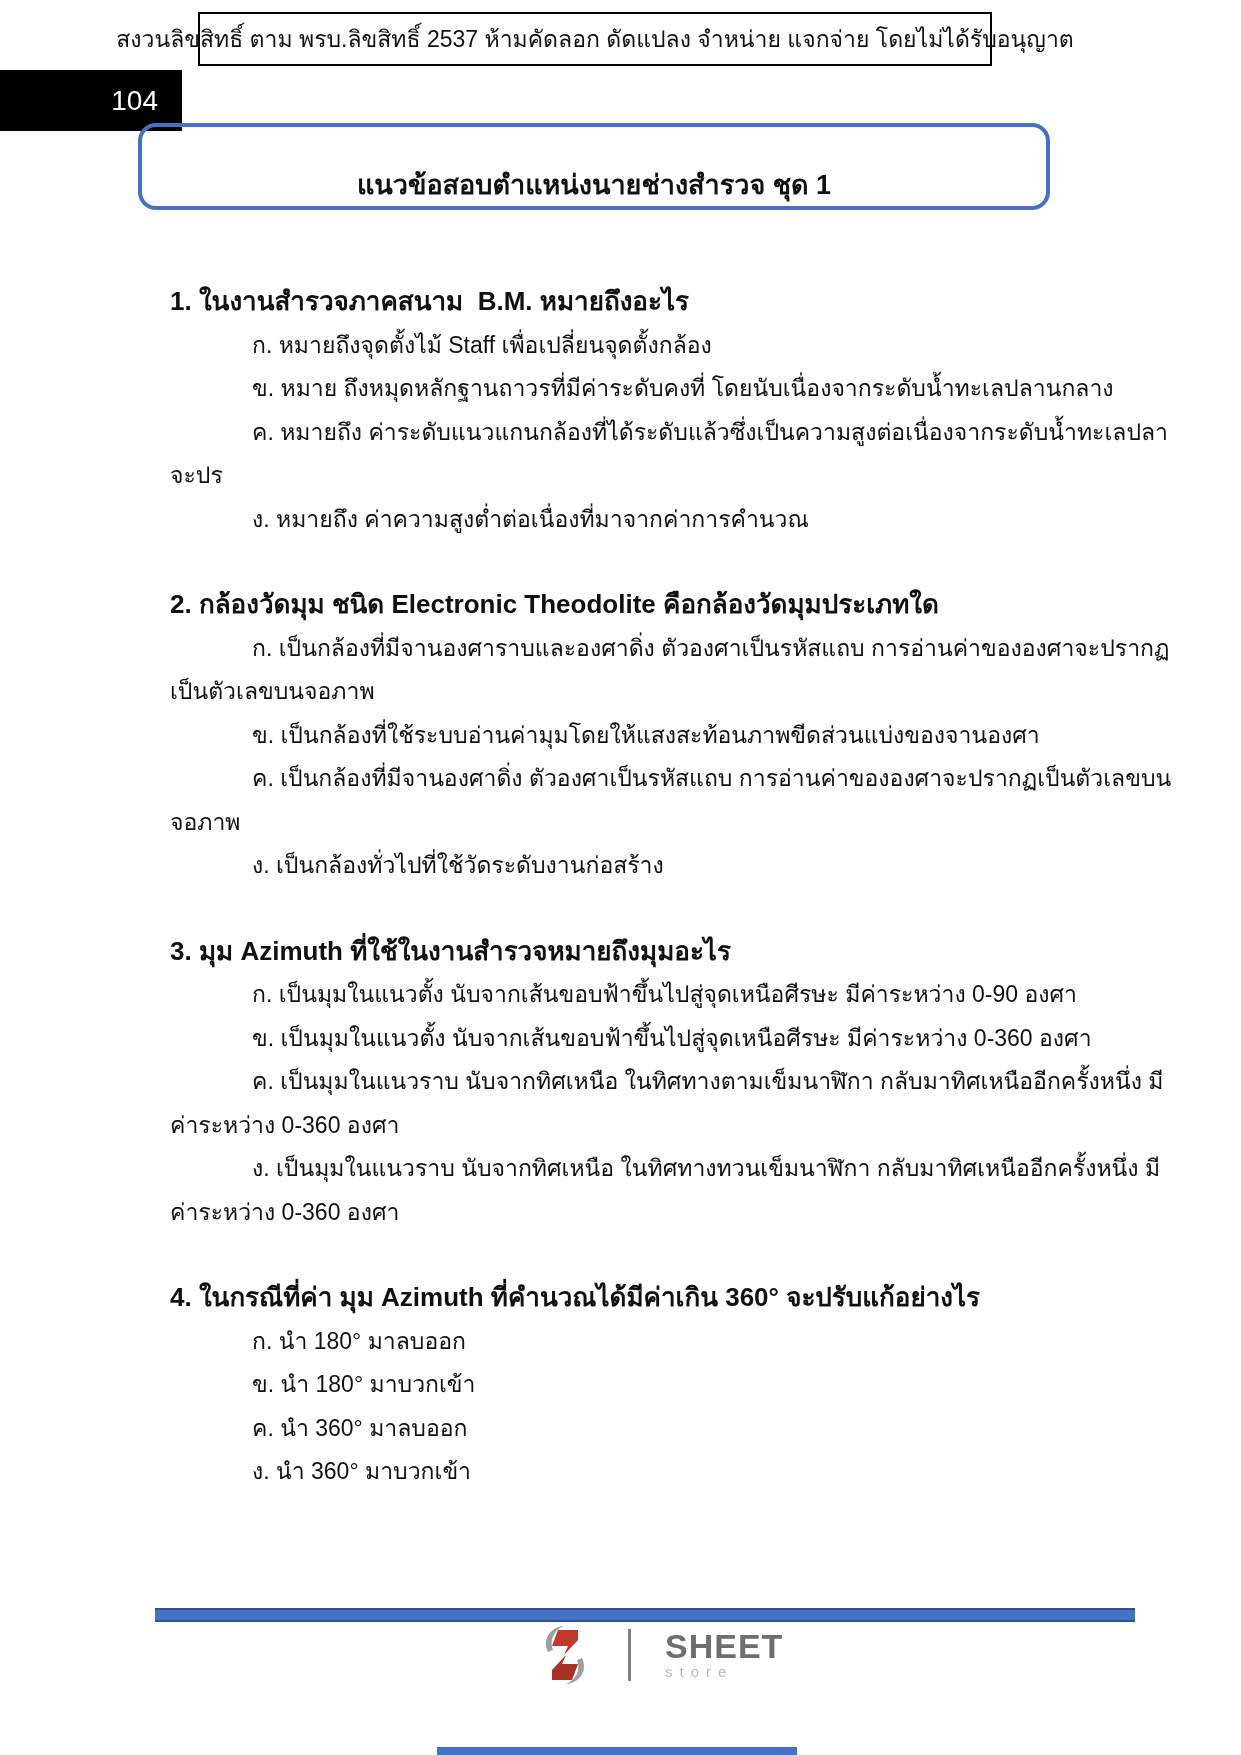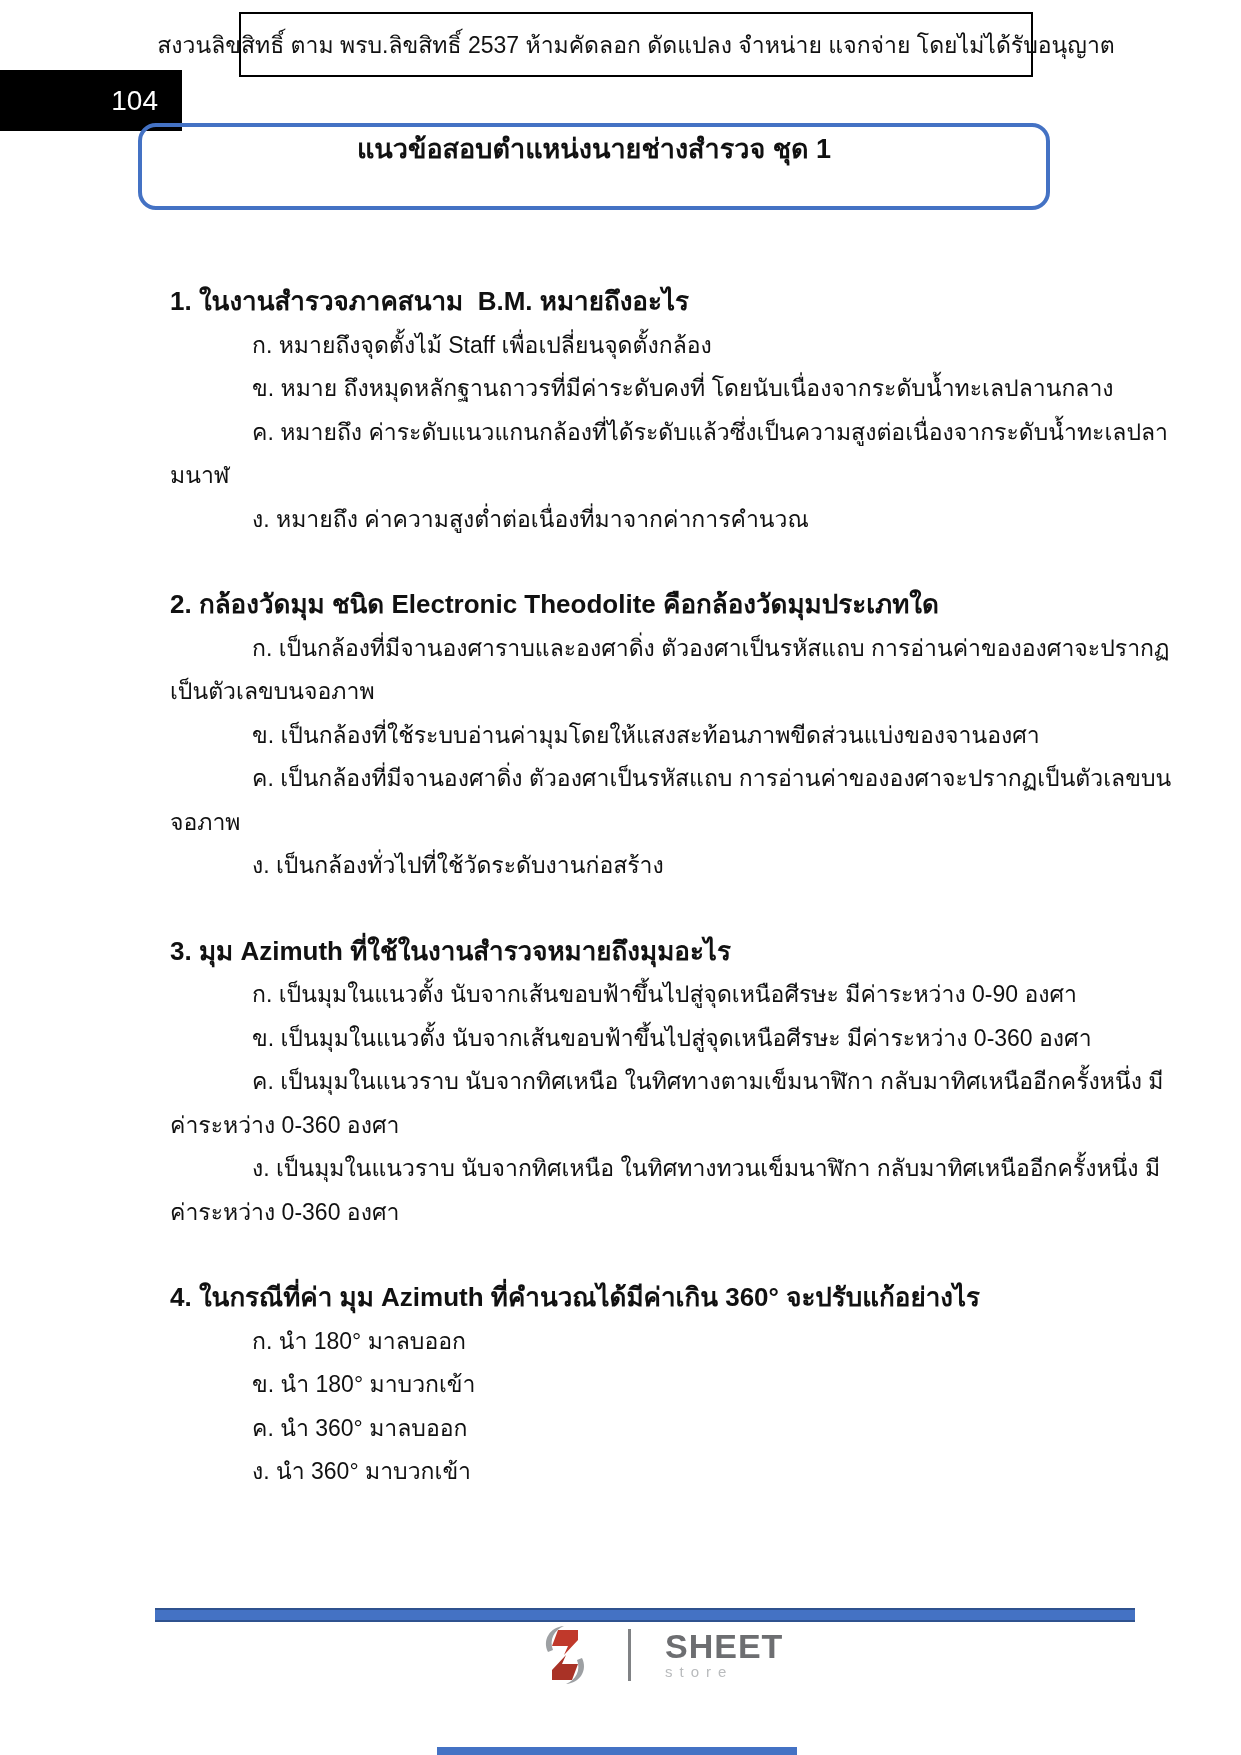--- a/index.html
+++ b/index.html
@@ -24,39 +24,38 @@
     display: flex;
     align-items: center;
     justify-content: flex-end;
     padding-right: 24px;
     box-sizing: border-box;
     margin-top: 29px;
   }
   .copyright-box {
     position: absolute;
     left: 198px; top: 12px;
-    width: 794px; height: 65px;
+    width: 794px; height: 54px;
     border: 2px solid #000000;
     box-sizing: border-box;
     display: flex;
     align-items: center;
     justify-content: center;
     font-size: 23px;
     white-space: nowrap;
-    margin-left: 41px;
   }
   .title-box {
     position: absolute;
     left: 138px; top: 123px;
     width: 912px; height: 87px;
     border: 4px solid #4472c4;
     border-radius: 18px;
     box-sizing: border-box;
     display: flex;
-    align-items: flex-start;
+    align-items: flex-end;
     justify-content: center;
     font-size: 27px;
     font-weight: 700;
   }
 
   
   .questions {
     position: absolute;
     left: 0; top: 280px;
     width: 1241px;
@@ -136,21 +135,21 @@
   <div class="title-box">
     <span>แนวข้อสอบตำแหน่งนายช่างสำรวจ ชุด 1</span>
   </div>
 
   <div class="questions">
       <div class="question-block">
         <div class="line q">1. ในงานสำรวจภาคสนาม  B.M. หมายถึงอะไร</div>
         <div class="line opt">ก. หมายถึงจุดตั้งไม้ Staff เพื่อเปลี่ยนจุดตั้งกล้อง</div>
         <div class="line opt">ข. หมาย ถึงหมุดหลักฐานถาวรที่มีค่าระดับคงที่ โดยนับเนื่องจากระดับน้ำทะเลปลานกลาง</div>
         <div class="line opt">ค. หมายถึง ค่าระดับแนวแกนกล้องที่ได้ระดับแล้วซึ่งเป็นความสูงต่อเนื่องจากระดับน้ำทะเลปลา</div>
-        <div class="line wrap">มนาฬ</div>
+        <div class="line wrap">จะปร</div>
         <div class="line opt">ง. หมายถึง ค่าความสูงต่ำต่อเนื่องที่มาจากค่าการคำนวณ</div>
       </div>
       <div class="question-block">
         <div class="line q">2. กล้องวัดมุม ชนิด Electronic Theodolite คือกล้องวัดมุมประเภทใด</div>
         <div class="line opt">ก. เป็นกล้องที่มีจานองศาราบและองศาดิ่ง ตัวองศาเป็นรหัสแถบ การอ่านค่าขององศาจะปรากฏ</div>
         <div class="line wrap">เป็นตัวเลขบนจอภาพ</div>
         <div class="line opt">ข. เป็นกล้องที่ใช้ระบบอ่านค่ามุมโดยให้แสงสะท้อนภาพขีดส่วนแบ่งของจานองศา</div>
         <div class="line opt">ค. เป็นกล้องที่มีจานองศาดิ่ง ตัวองศาเป็นรหัสแถบ การอ่านค่าขององศาจะปรากฏเป็นตัวเลขบน</div>
         <div class="line wrap">จอภาพ</div>
         <div class="line opt">ง. เป็นกล้องทั่วไปที่ใช้วัดระดับงานก่อสร้าง</div>

